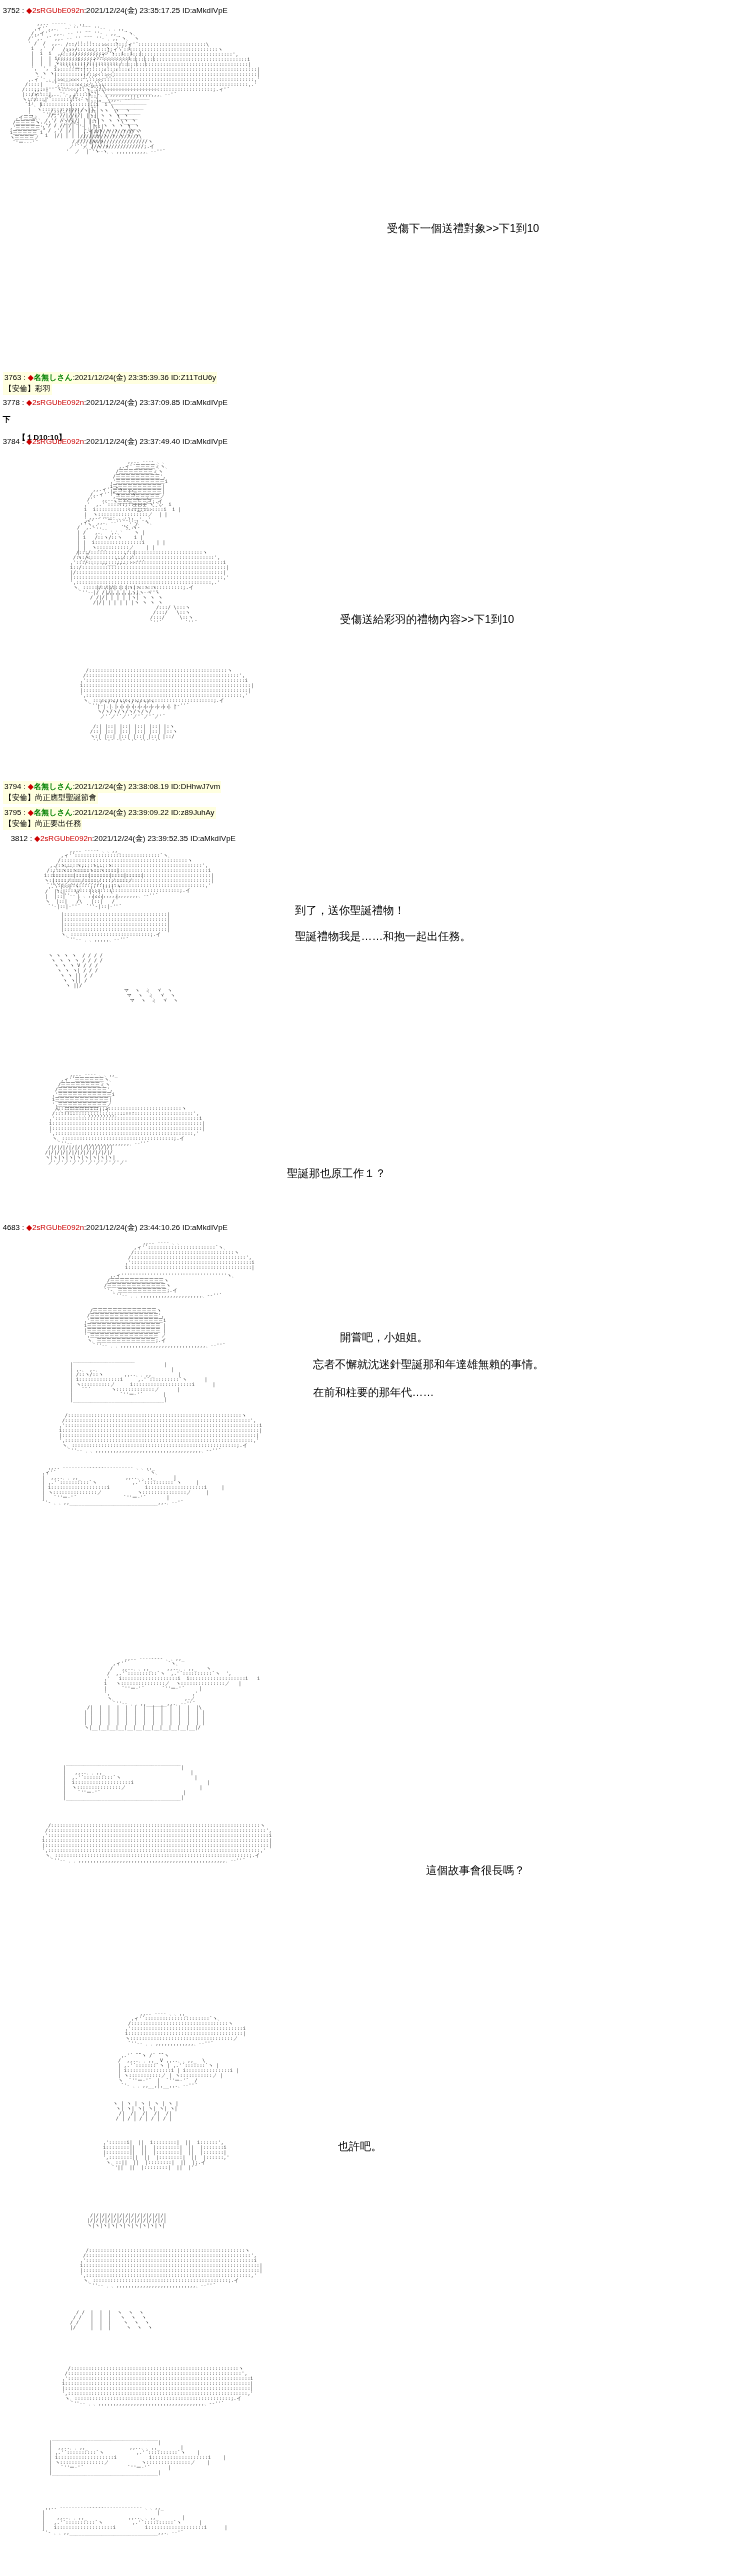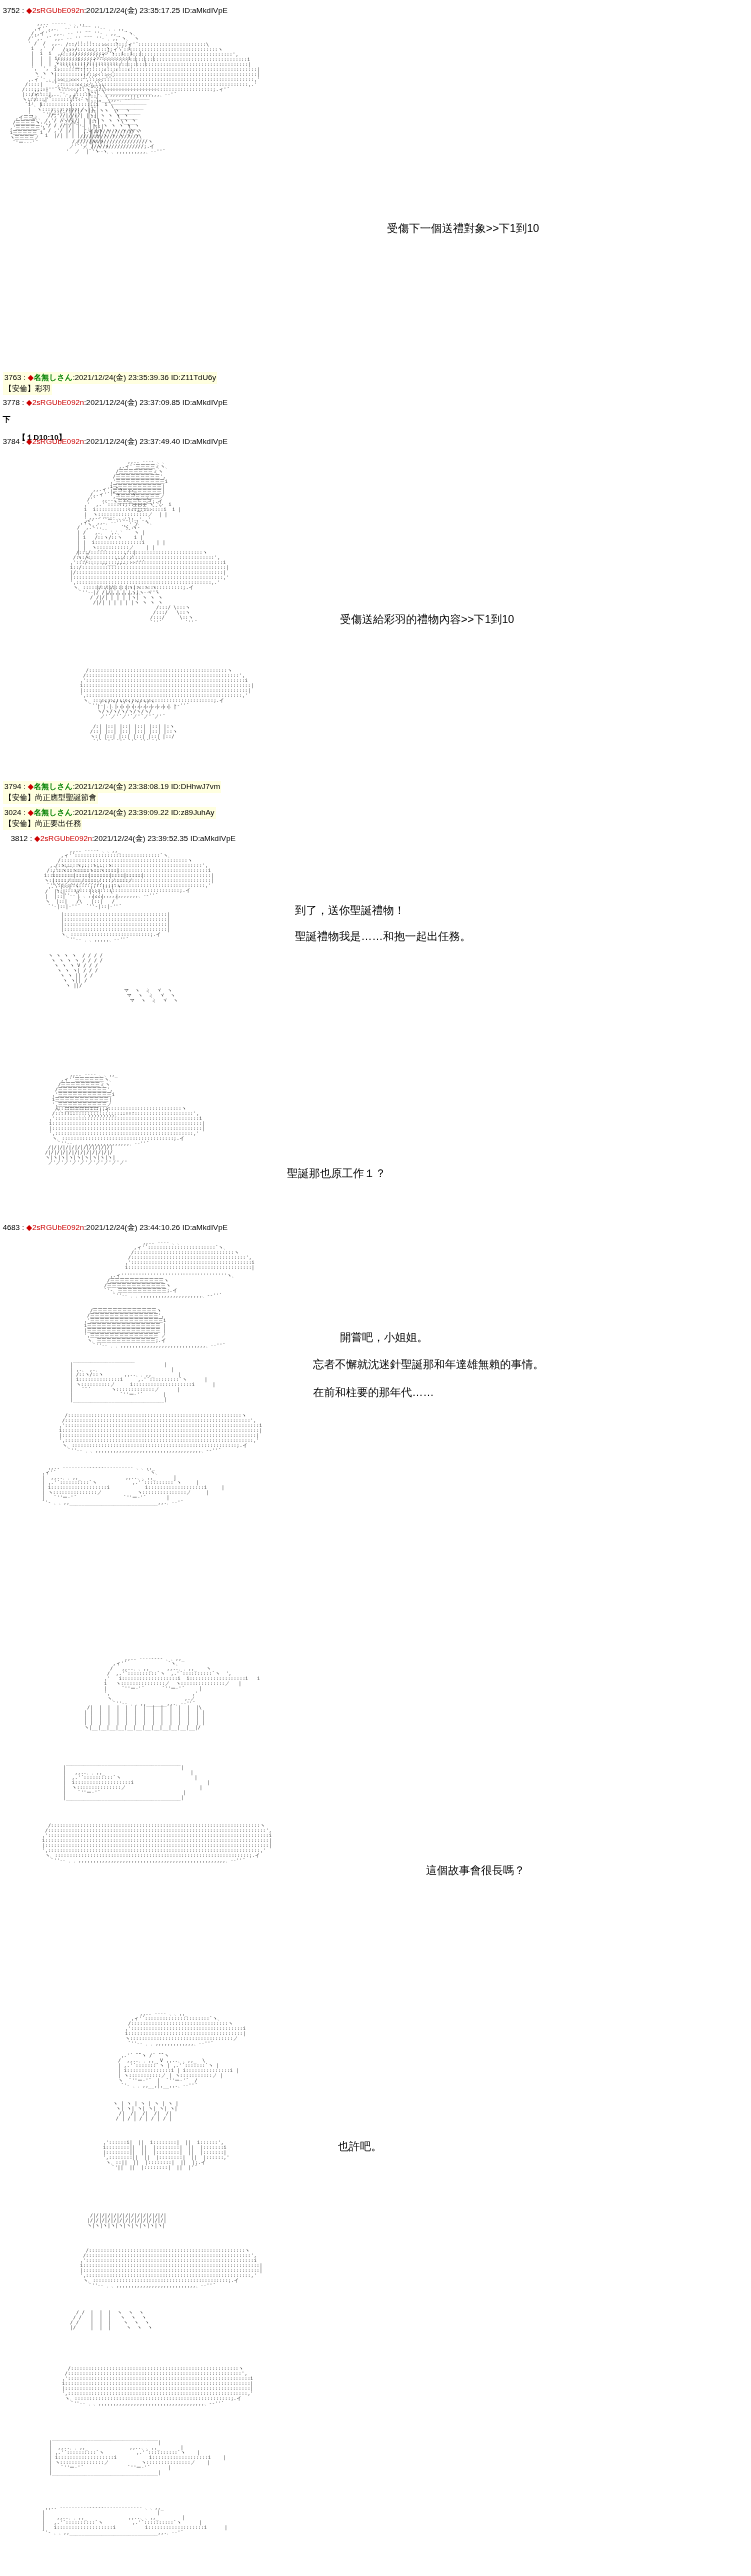--- a/index.html
+++ b/index.html
@@ -266,21 +266,21 @@
  ヽ:| |::| |::| |::| |::| |::/
   `'´ `'´ `'´ `'´ `'´ `'´
 </div>
 
   <div class="yellowbox" style="left:2.8px; top:781px;">
     <span class="post-num">3794</span><span>&nbsp;:&nbsp;</span><span class="diamond">◆</span><span class="name-green">名無しさん</span><span class="meta">:2021/12/24(金) 23:38:08.19 ID:DHhwJ7vm</span>
   </div>
   <div class="yellowbox" style="left:2.8px; top:792px;">【安倫】尚正應型聖誕節會</div>
 
   <div class="yellowbox" style="left:2.8px; top:807px;">
-    <span class="post-num">3024</span><span>&nbsp;:&nbsp;</span><span class="diamond">◆</span><span class="name-green">名無しさん</span><span class="meta">:2021/12/24(金) 23:39:09.22 ID:z89JuhAy</span>
+    <span class="post-num">3795</span><span>&nbsp;:&nbsp;</span><span class="diamond">◆</span><span class="name-green">名無しさん</span><span class="meta">:2021/12/24(金) 23:39:09.22 ID:z89JuhAy</span>
   </div>
   <div class="yellowbox" style="left:2.8px; top:818px;">【安倫】尚正要出任務</div>
 
   <div class="post-head" style="left:2.8px; top:834px;margin-left:8px;">
     <span class="post-num">3812</span><span>&nbsp;:&nbsp;</span><span class="diamond">◆</span><span class="trip">2sRGUbE092n</span><span class="meta">:2021/12/24(金) 23:39:52.35 ID:aMkdIVpE</span>
   </div>
 
   <div class="aa" style="left:49px; top:848px; width:362px;">       ,,.. -‐‐‐- 、、,,_
     ,ィ'´:::::::::::::::::::::::::::::`ヽ、
    /:::::::::::::::::::::::::::::::::::::::::::ヽ

